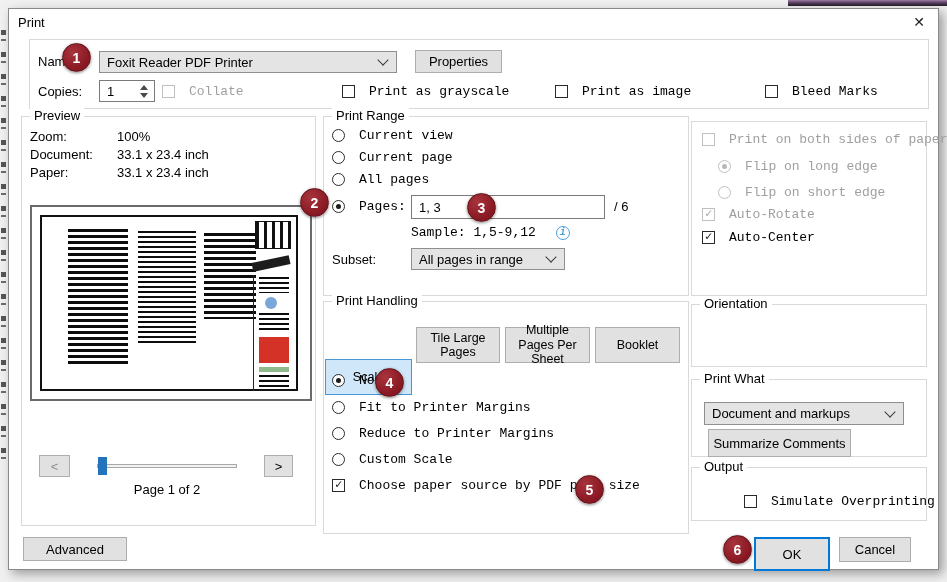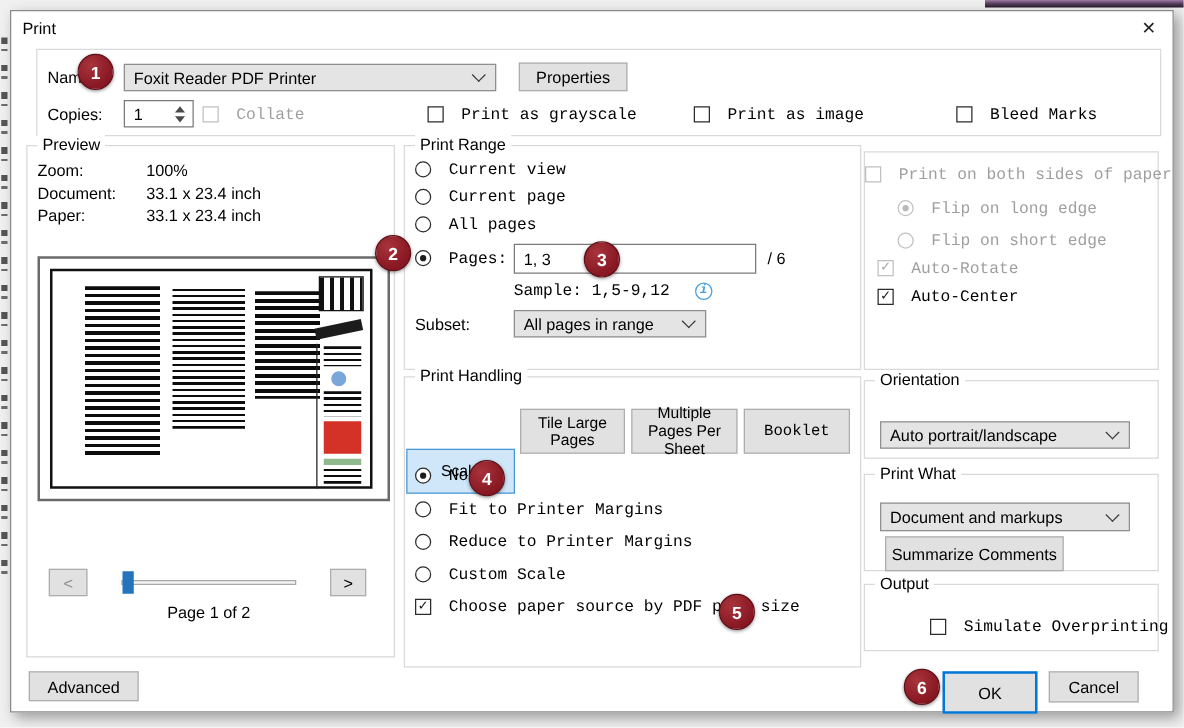--- a/index.html
+++ b/index.html
@@ -229,21 +229,21 @@
       <span class="t">Reverse pages</span>
     </div>
   </div>
 
   <div class="grp" style="left:314px;top:292px;width:366px;height:233px;">
     <div class="grp-title">Print Handling</div>
 
     <div class="tab active" style="left:1px;top:25px;width:87px;height:36px;margin-top:32px;">Scale</div>
     <div class="tab" style="left:92px;top:25px;width:84px;height:36px;">Tile Large Pages</div>
     <div class="tab" style="left:181px;top:25px;width:85px;height:36px;">Multiple Pages Per Sheet</div>
-    <div class="tab" style="left:271px;top:25px;width:85px;height:36px;font-family:Liberation Mono, monospace;">Booklet</div>
+    <div class="tab" style="left:271px;top:25px;width:85px;height:36px;">Booklet</div>
 
     <div class="opt" style="left:8px;top:71px;">
       <span class="radio sel"></span>
       <span class="t">None</span>
     </div>
     <div class="opt" style="left:8px;top:98px;">
       <span class="radio"></span>
       <span class="t">Fit to Printer Margins</span>
     </div>
     <div class="opt" style="left:8px;top:124px;">
@@ -254,21 +254,21 @@
       <span class="radio"></span>
       <span class="t">Custom Scale</span>
     </div>
     <div class="opt" style="left:8px;top:176px;">
       <span class="cb on"></span>
       <span class="t">Choose paper source by PDF page size</span>
     </div>
   </div>
 
   <div class="grp" style="left:682px;top:112px;width:236px;height:175px;">
-    <div class="opt dim" style="left:0;top:10px;">
+    <div class="opt dim" style="left:10px;top:10px;">
       <span class="cb"></span>
       <span class="t">Print on both sides of paper</span>
     </div>
     <div class="opt dim" style="left:26px;top:37px;">
       <span class="radio sel"></span>
       <span class="t">Flip on long edge</span>
     </div>
     <div class="opt dim" style="left:26px;top:63px;">
       <span class="radio"></span>
       <span class="t">Flip on short edge</span>
@@ -278,44 +278,40 @@
       <span class="t">Auto-Rotate</span>
     </div>
     <div class="opt" style="left:10px;top:108px;">
       <span class="cb on"></span>
       <span class="t">Auto-Center</span>
     </div>
   </div>
 
   <div class="grp" style="left:682px;top:295px;width:236px;height:63px;text-decoration:underline;">
     <div class="grp-title">Orientation</div>
-    <div class="combo" style="left:12px;top:32px;width:200px;height:22px;">
-      <span>Auto portrait/landscape</span>
-      <span class="chev"></span>
-    </div>
   </div>
 
   <div class="grp" style="left:682px;top:370px;width:236px;height:78px;">
     <div class="grp-title">Print What</div>
     <div class="combo" style="left:12px;top:22px;width:200px;height:23px;">
       <span>Document and markups</span>
       <span class="chev"></span>
     </div>
     <div class="btn" style="left:16px;top:49px;width:143px;height:28px;text-align:right;">Summarize Comments</div>
   </div>
 
   <div class="grp" style="left:682px;top:458px;width:236px;height:54px;">
     <div class="grp-title">Output</div>
     <div class="opt" style="left:10px;top:26px;padding-left:42px;">
       <span class="cb"></span>
       <span class="t">Simulate Overprinting</span>
     </div>
   </div>
 
-  <div class="btn" style="left:14px;top:528px;width:88px;height:24px;">Advanced</div>
+  <div class="btn" style="left:14px;top:528px;width:104px;height:24px;">Advanced</div>
   <div class="btn default" style="left:745px;top:528px;width:76px;height:34px;">OK</div>
   <div class="btn" style="left:830px;top:528px;width:72px;height:25px;">Cancel</div>
 
   <div class="badge" style="left:53px;top:34px;">1</div>
   <div class="badge" style="left:291px;top:179px;">2</div>
   <div class="badge" style="left:458px;top:184px;">3</div>
   <div class="badge" style="left:366px;top:359px;">4</div>
   <div class="badge" style="left:566px;top:466px;">5</div>
   <div class="badge" style="left:714px;top:526px;">6</div>
 

